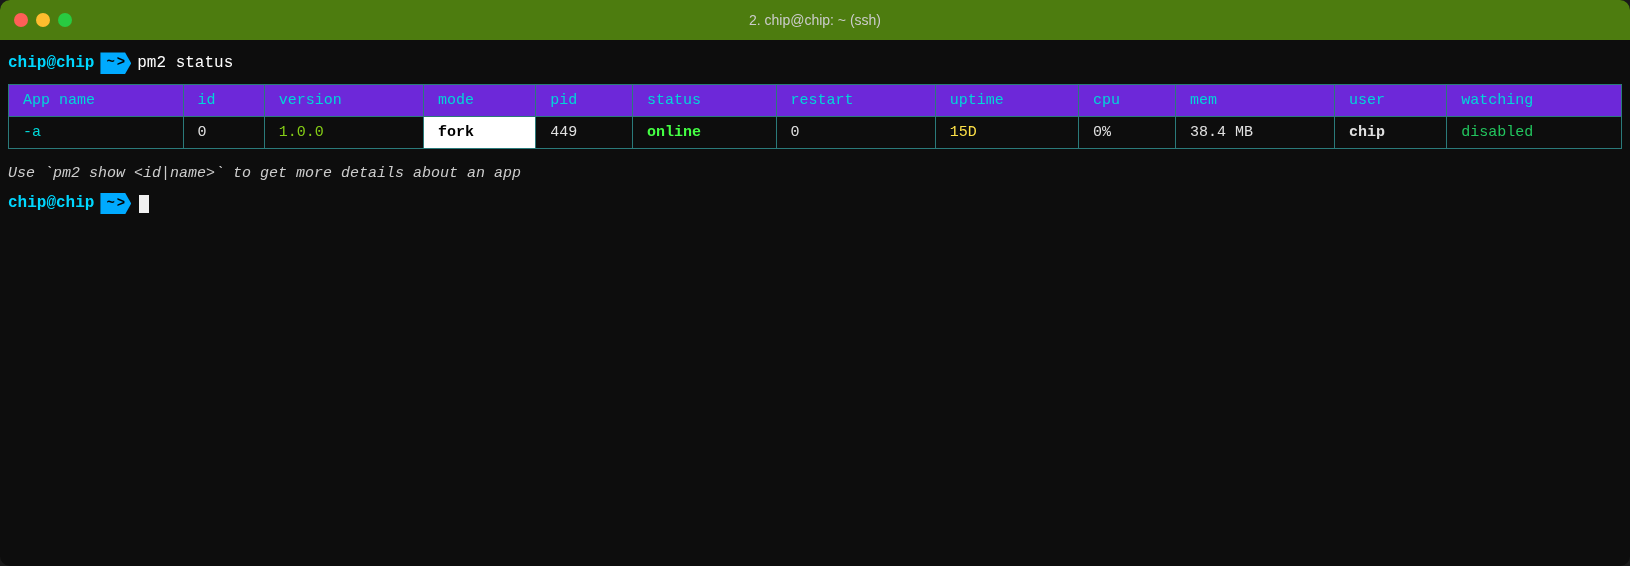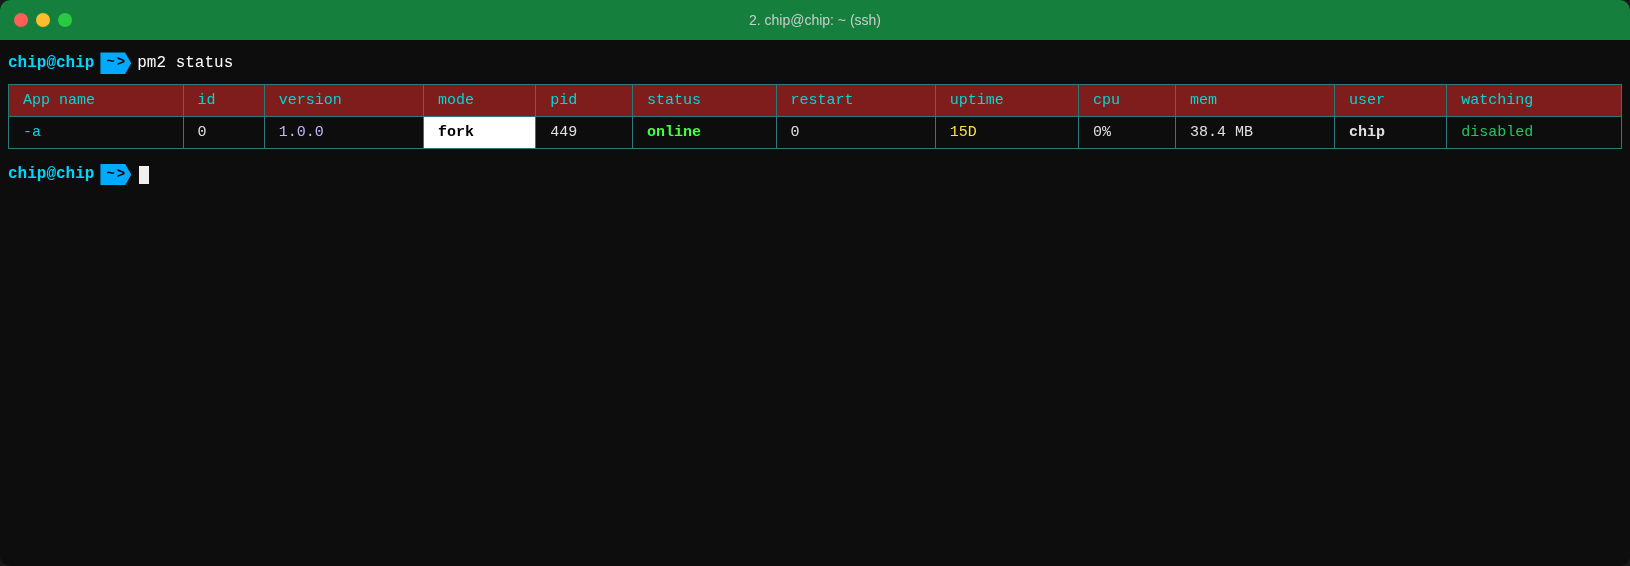--- a/index.html
+++ b/index.html
@@ -15,21 +15,21 @@
     .window {
       width: 1630px;
       height: 566px;
       background: #0d0d0d;
       border-radius: 10px;
       display: flex;
       flex-direction: column;
     }
 
     .titlebar {
-      background: #15803d;
+      background: #4d7c0f;
       height: 40px;
       border-radius: 10px 10px 0 0;
       display: flex;
       align-items: center;
       justify-content: center;
       position: relative;
       flex-shrink: 0;
     }
 
     .traffic-lights {
@@ -100,35 +100,35 @@
     }
 
     .pm2-table th, .pm2-table td {
       border: 1px solid #2a7a7a;
       padding: 5px 14px;
       text-align: left;
       white-space: nowrap;
     }
 
     .pm2-table thead tr {
-      background: #7f1d1d;
+      background: #6d28d9;
     }
 
     .pm2-table th {
       color: #00d7d7;
       font-weight: normal;
     }
 
     .pm2-table tbody tr {
       background: #0d0d0d;
     }
 
     .col-appname { color: #00d7d7; }
     .col-id { color: #e0e0e0; }
-    .col-version { color: #c4b5fd; }
+    .col-version { color: #84cc16; }
     .col-mode-fork {
       background: #ffffff;
       color: #000000;
       font-weight: bold;
       text-align: center;
       margin-left: 27px;
     }
     .col-pid { color: #e0e0e0; }
     .col-online { color: #44ff44; font-weight: bold; }
     .col-restart { color: #e0e0e0; }
@@ -206,20 +206,23 @@
       <td class="col-restart">0</td>
       <td class="col-uptime">15D</td>
       <td class="col-cpu">0%</td>
       <td class="col-mem">38.4 MB</td>
       <td class="col-user">chip</td>
       <td class="col-watching">disabled</td>
     </tr>
         </tbody>
     </table>
 
+    <div class="hint-line">
+      <span>Use `pm2 show &lt;id|name&gt;` to get more details about an app</span>
+    </div>
 
     <div class="prompt-line">
       <span class="prompt-user">chip@chip</span>
       <span class="prompt-arrow">
         <span>~</span>
         <span style="margin-left:2px; color:#000; font-weight:bold;">&gt;</span>
       </span>
       <span class="cursor"></span>
     </div>
 

